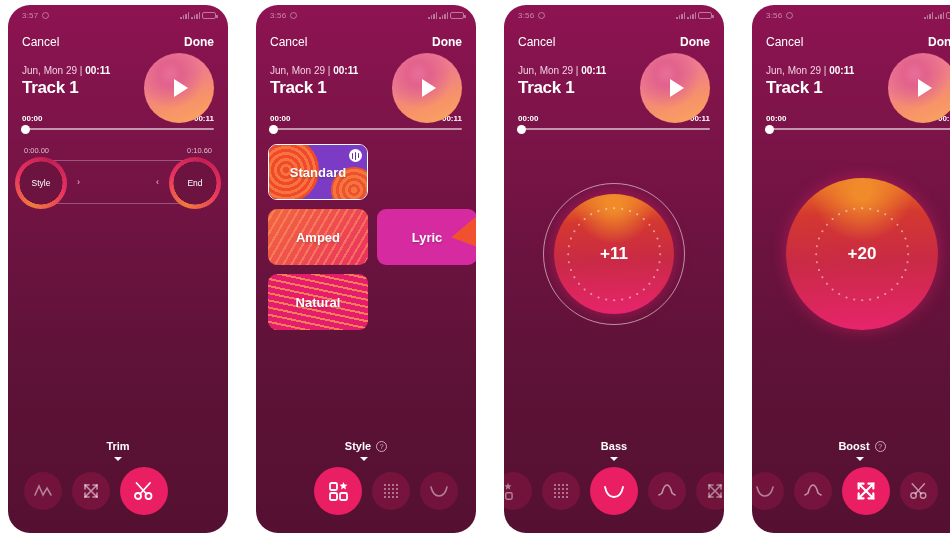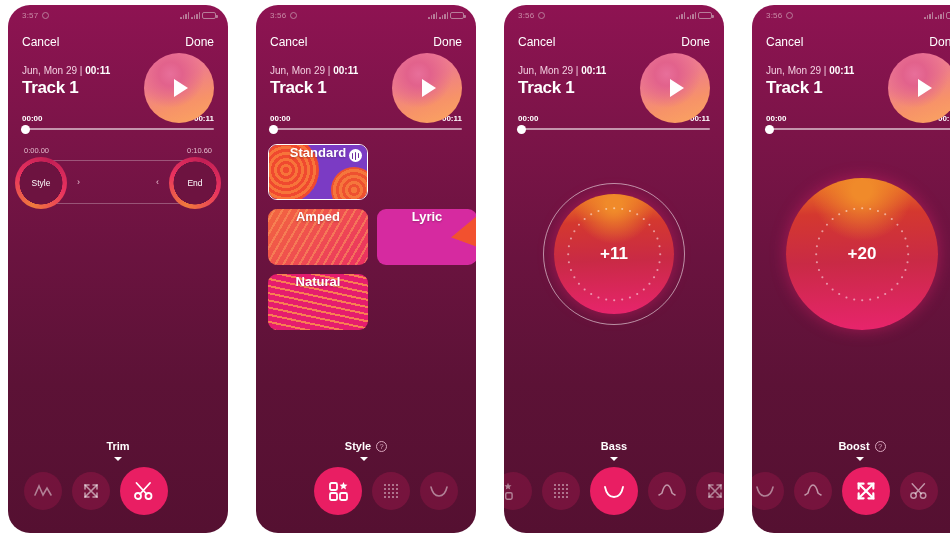--- a/index.html
+++ b/index.html
@@ -46,21 +46,21 @@
     content:""; position:absolute; right:-2.5px; top:2px;
     width:1.5px; height:3px; background:#b87c99; border-radius:0 1px 1px 0;
   }
 
   
   .topbar {
     display:flex; align-items:center; justify-content:space-between;
     padding:10px 14px 0 14px;
   }
   .topbar .cancel { font-size:12px; color:#ffffff; font-weight:400; }
-  .topbar .done { font-size:12px; color:#ffffff; font-weight:400; }
+  .topbar .done { font-size:12px; color:#ffffff; font-weight:700; }
 
   
   .trackwrap { padding:16px 14px 0 14px; position:relative; }
   .track-meta { font-size:10px; color:#f2cfe0; margin-bottom:2px; }
   .track-meta b { color:#ffffff; font-weight:700; }
   .track-title { font-size:17px; font-weight:700; color:#ffffff; letter-spacing:-.3px; }
 
   .playbtn {
     position:absolute; right:14px; top:4px;
     width:70px; height:70px; border-radius:50%;
@@ -120,21 +120,21 @@
     font-size:9px; color:#e9c3d4;
   }
   .arrowr { left:56px; } .arrowl { right:56px; }
 
   
   .cards { margin-top:14px; padding-left:12px; }
   .cardrow { display:flex; gap:9px; margin-bottom:9px; }
   .card {
     position:relative; width:100px; height:56px;
     border-radius:9px; overflow:hidden; flex:0 0 auto;
-    display:flex; justify-content:center;
+    display:flex; align-items:center; justify-content:center;
   }
   .card span.lbl {
     position:relative; z-index:3;
     font-size:13px; font-weight:700; color:#ffffff;
     text-shadow:0 1px 2px rgba(0,0,0,.25);
   }
   .card.sel { border:1.5px solid #ffffff; }
 
   .bg-standard { position:absolute; inset:0; background:#7b3bc4; }
   .bg-standard:before {

